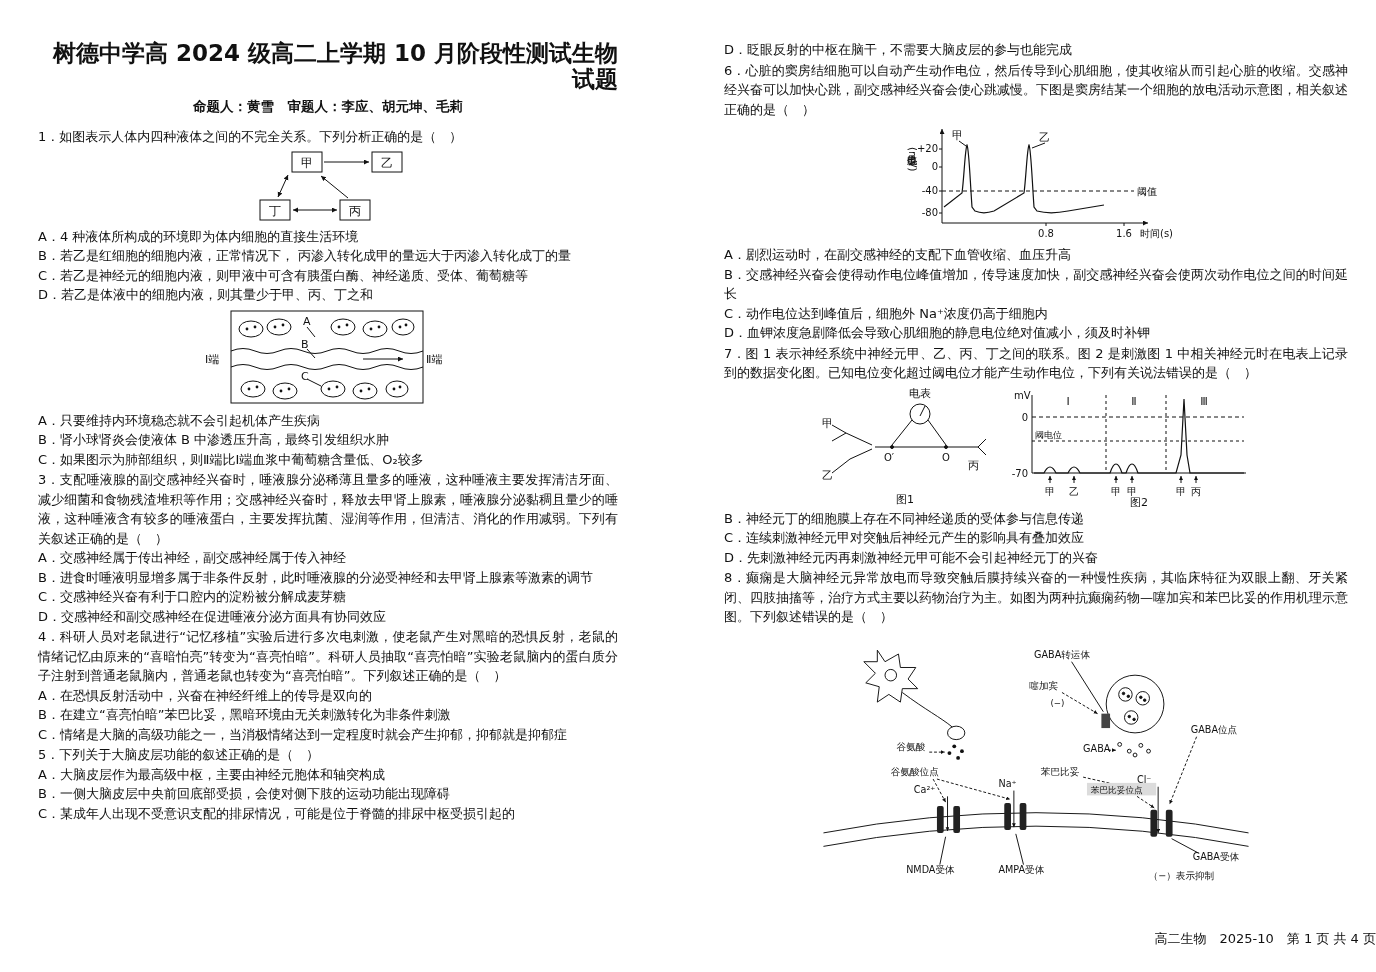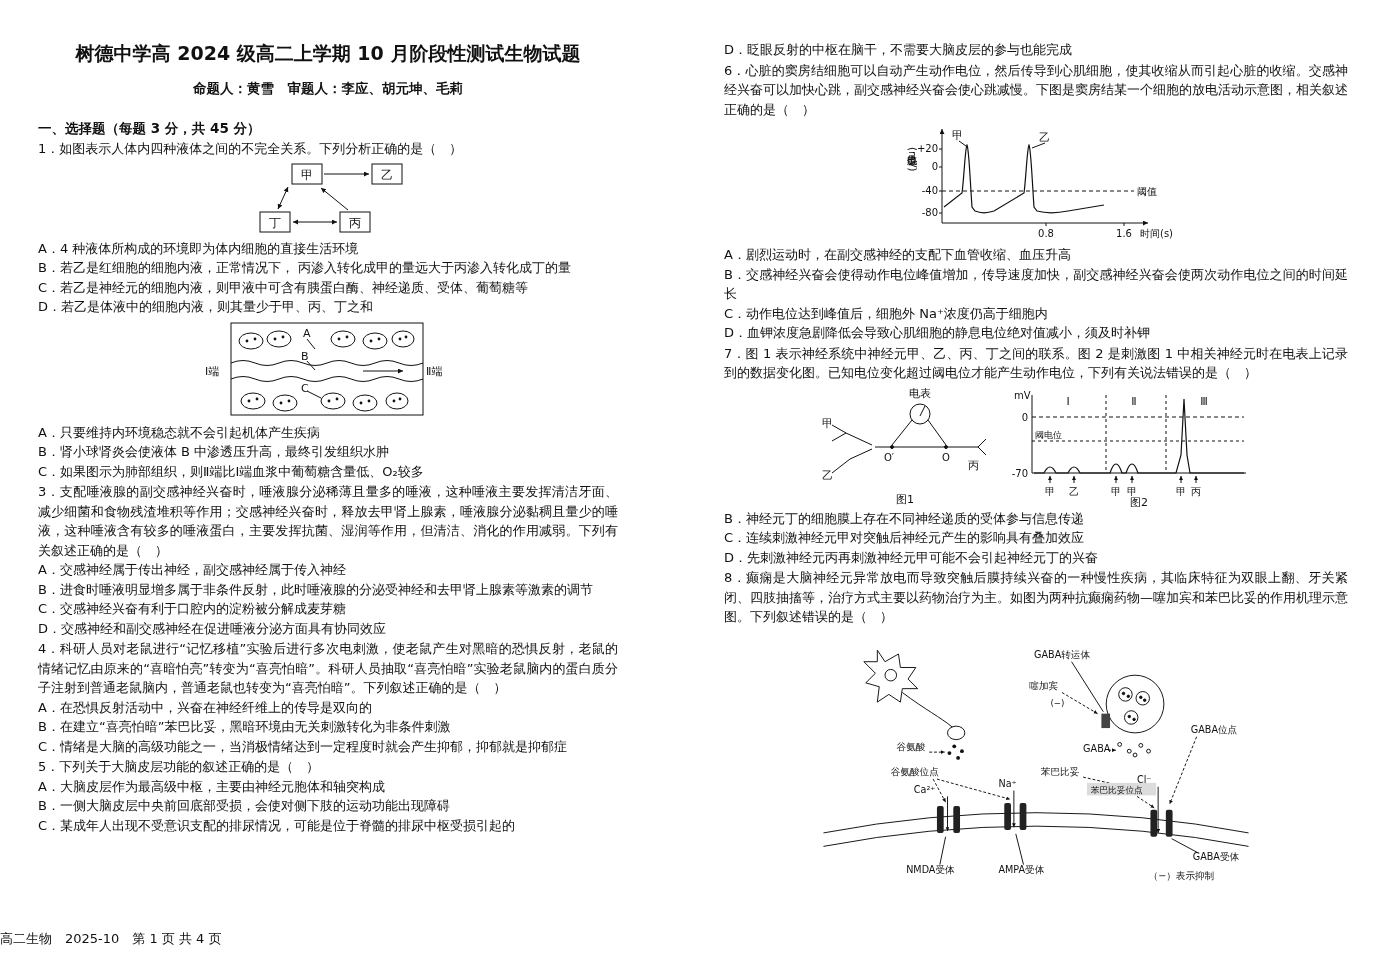--- a/index.html
+++ b/index.html
@@ -4,39 +4,38 @@
 <style>
   * { margin:0; padding:0; box-sizing:border-box; }
   html,body { background:#ffffff; }
   body {
     width:1376px; height:972px; position:relative; overflow:hidden;
     font-family:"DejaVu Sans","Liberation Sans",sans-serif; color:#111;
   }
   .col { position:absolute; top:40px; }
   .col-left  { left:38px;  width:580px; }
   .col-right { left:724px; width:624px; }
-  .title   { text-align:center; font-weight:bold; font-size:19px; line-height:26px; margin-bottom:12px; }
-  .authors { text-align:center; font-weight:bold; font-size:13.5px; line-height:20px; margin-bottom:20px; }
+  .title   { text-align:right; font-weight:bold; font-size:23px; line-height:26px; margin-bottom:4px; }
+  .authors { text-align:center; font-weight:bold; font-size:13.5px; line-height:20px; margin-bottom:11px; }
   .section-head { font-weight:bold; font-size:13.5px; line-height:20px; }
   p.line { font-size:13px; line-height:19.5px; text-align:justify; }
   .question { margin-top:1px; }
   .diagram { display:flex; justify-content:center; align-items:flex-start; margin:2px 0; }
   .diagram-row { display:flex; justify-content:center; gap:8px; margin:2px 0; }
   svg { display:block; }
   svg text { font-family:inherit; fill:#111; }
-  .footer { position:absolute; left:0; right:0; bottom:24px; text-align:left; font-size:13px; }
+  .footer { position:absolute; left:0; right:0; bottom:24px; text-align:right; font-size:13px; }
 </style>
 </head>
 <body>
 
 <div class="col col-left">
 
   <div class="title">树德中学高 2024 级高二上学期 10 月阶段性测试生物试题</div>
   <div class="authors">命题人：黄雪　审题人：李应、胡元坤、毛莉</div>
-  <div class="section-head">一、选择题（每题 3 分，共 45 分）</div>
 
   <section class="question">
     <p class="line stem">1．如图表示人体内四种液体之间的不完全关系。下列分析正确的是（　）</p>
     <div class="diagram">
       <svg width="205" height="76" viewBox="0 0 205 76">
         <defs>
           <marker id="m1" markerWidth="7" markerHeight="7" refX="5" refY="2.5" orient="auto-start-reverse">
             <path d="M0,0L5,2.5L0,5Z" fill="#111"></path>
           </marker>
         </defs>

